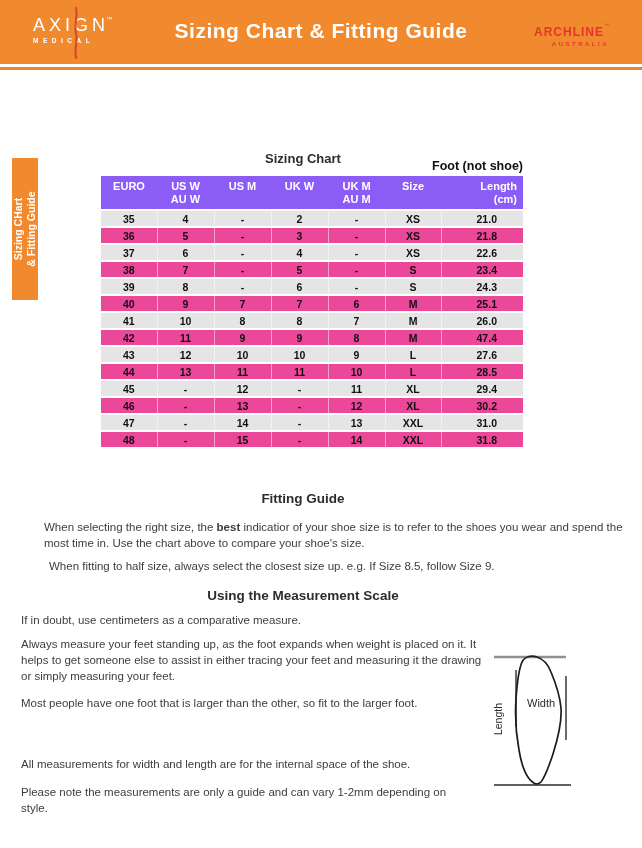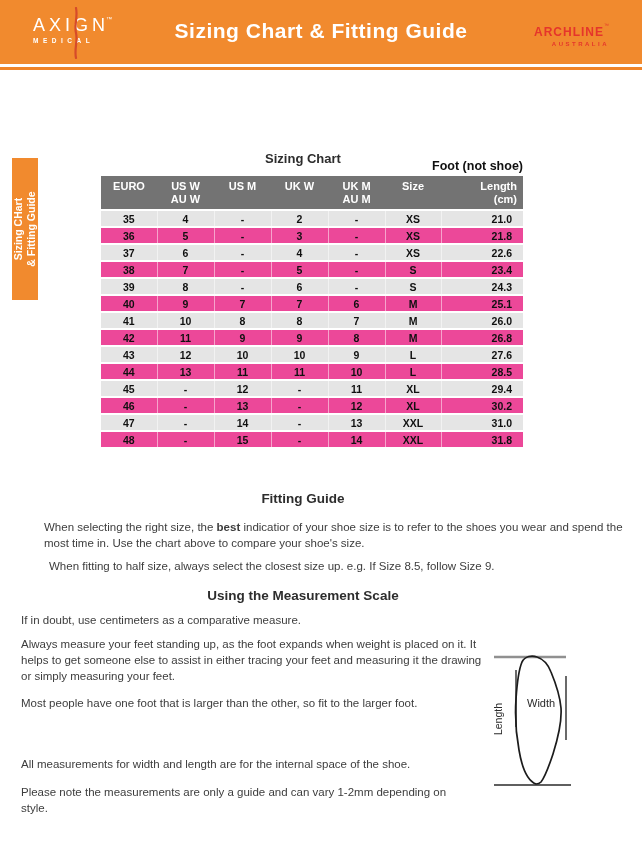--- a/index.html
+++ b/index.html
@@ -32,28 +32,28 @@
                    line-height:13px; text-align:center; white-space:nowrap; }
 
   
   .chart-title { position:absolute; left:0; top:151px; width:606px; text-align:center;
                  font-size:13px; font-weight:700; color:#2d2d2d; }
   .foot-label  { position:absolute; left:101px; top:159px; width:422px; text-align:right;
                  font-size:12.5px; font-weight:700; color:#101010; }
 
   table.sizing { position:absolute; left:101px; top:176px; width:422px;
                  border-collapse:collapse; table-layout:fixed; }
-  table.sizing th { background:#737373; color:#fff; font-size:11px; font-weight:700;
+  table.sizing th { background:#8b5cf6; color:#fff; font-size:11px; font-weight:700;
                     padding:4px 0 3px; line-height:13px; vertical-align:top; text-align:center;
                     border-bottom:2px solid #fff; }
   table.sizing th:last-child { text-align:right; padding-right:6px; }
   table.sizing td { font-size:10.5px; font-weight:700; color:#101010; text-align:center;
                     height:17px; padding:0; border-bottom:2px solid #fff;
                     border-right:1px solid rgba(255,255,255,.5); }
-  table.sizing td:last-child { text-align:right; padding-right:11px; border-right:none;padding-left:20px; }
+  table.sizing td:last-child { padding-right:11px; border-right:none;padding-left:20px; }
   tr.teal td { background:#e5e5e5; }
   tr.lav  td { background:#ec4899; }
 
   
   .h2c { position:absolute; left:0; width:606px; text-align:center;
          font-size:13.5px; font-weight:700; color:#2d2d2d; }
   .para { position:absolute; left:21px; width:600px; font-size:11.5px;
           line-height:16px; color:#3d3d3d; }
   .h-fitting { top:491px; }
   .p1 { top:519px;margin-left:23px; }
@@ -213,21 +213,21 @@
           <td>M</td>
           <td>26.0</td>
         </tr>
         <tr class="lav">
           <td>42</td>
           <td>11</td>
           <td>9</td>
           <td>9</td>
           <td>8</td>
           <td>M</td>
-          <td>26.8</td>
+          <td>47.4</td>
         </tr>
         <tr class="teal">
           <td>43</td>
           <td>12</td>
           <td>10</td>
           <td>10</td>
           <td>9</td>
           <td>L</td>
           <td>27.6</td>
         </tr>

